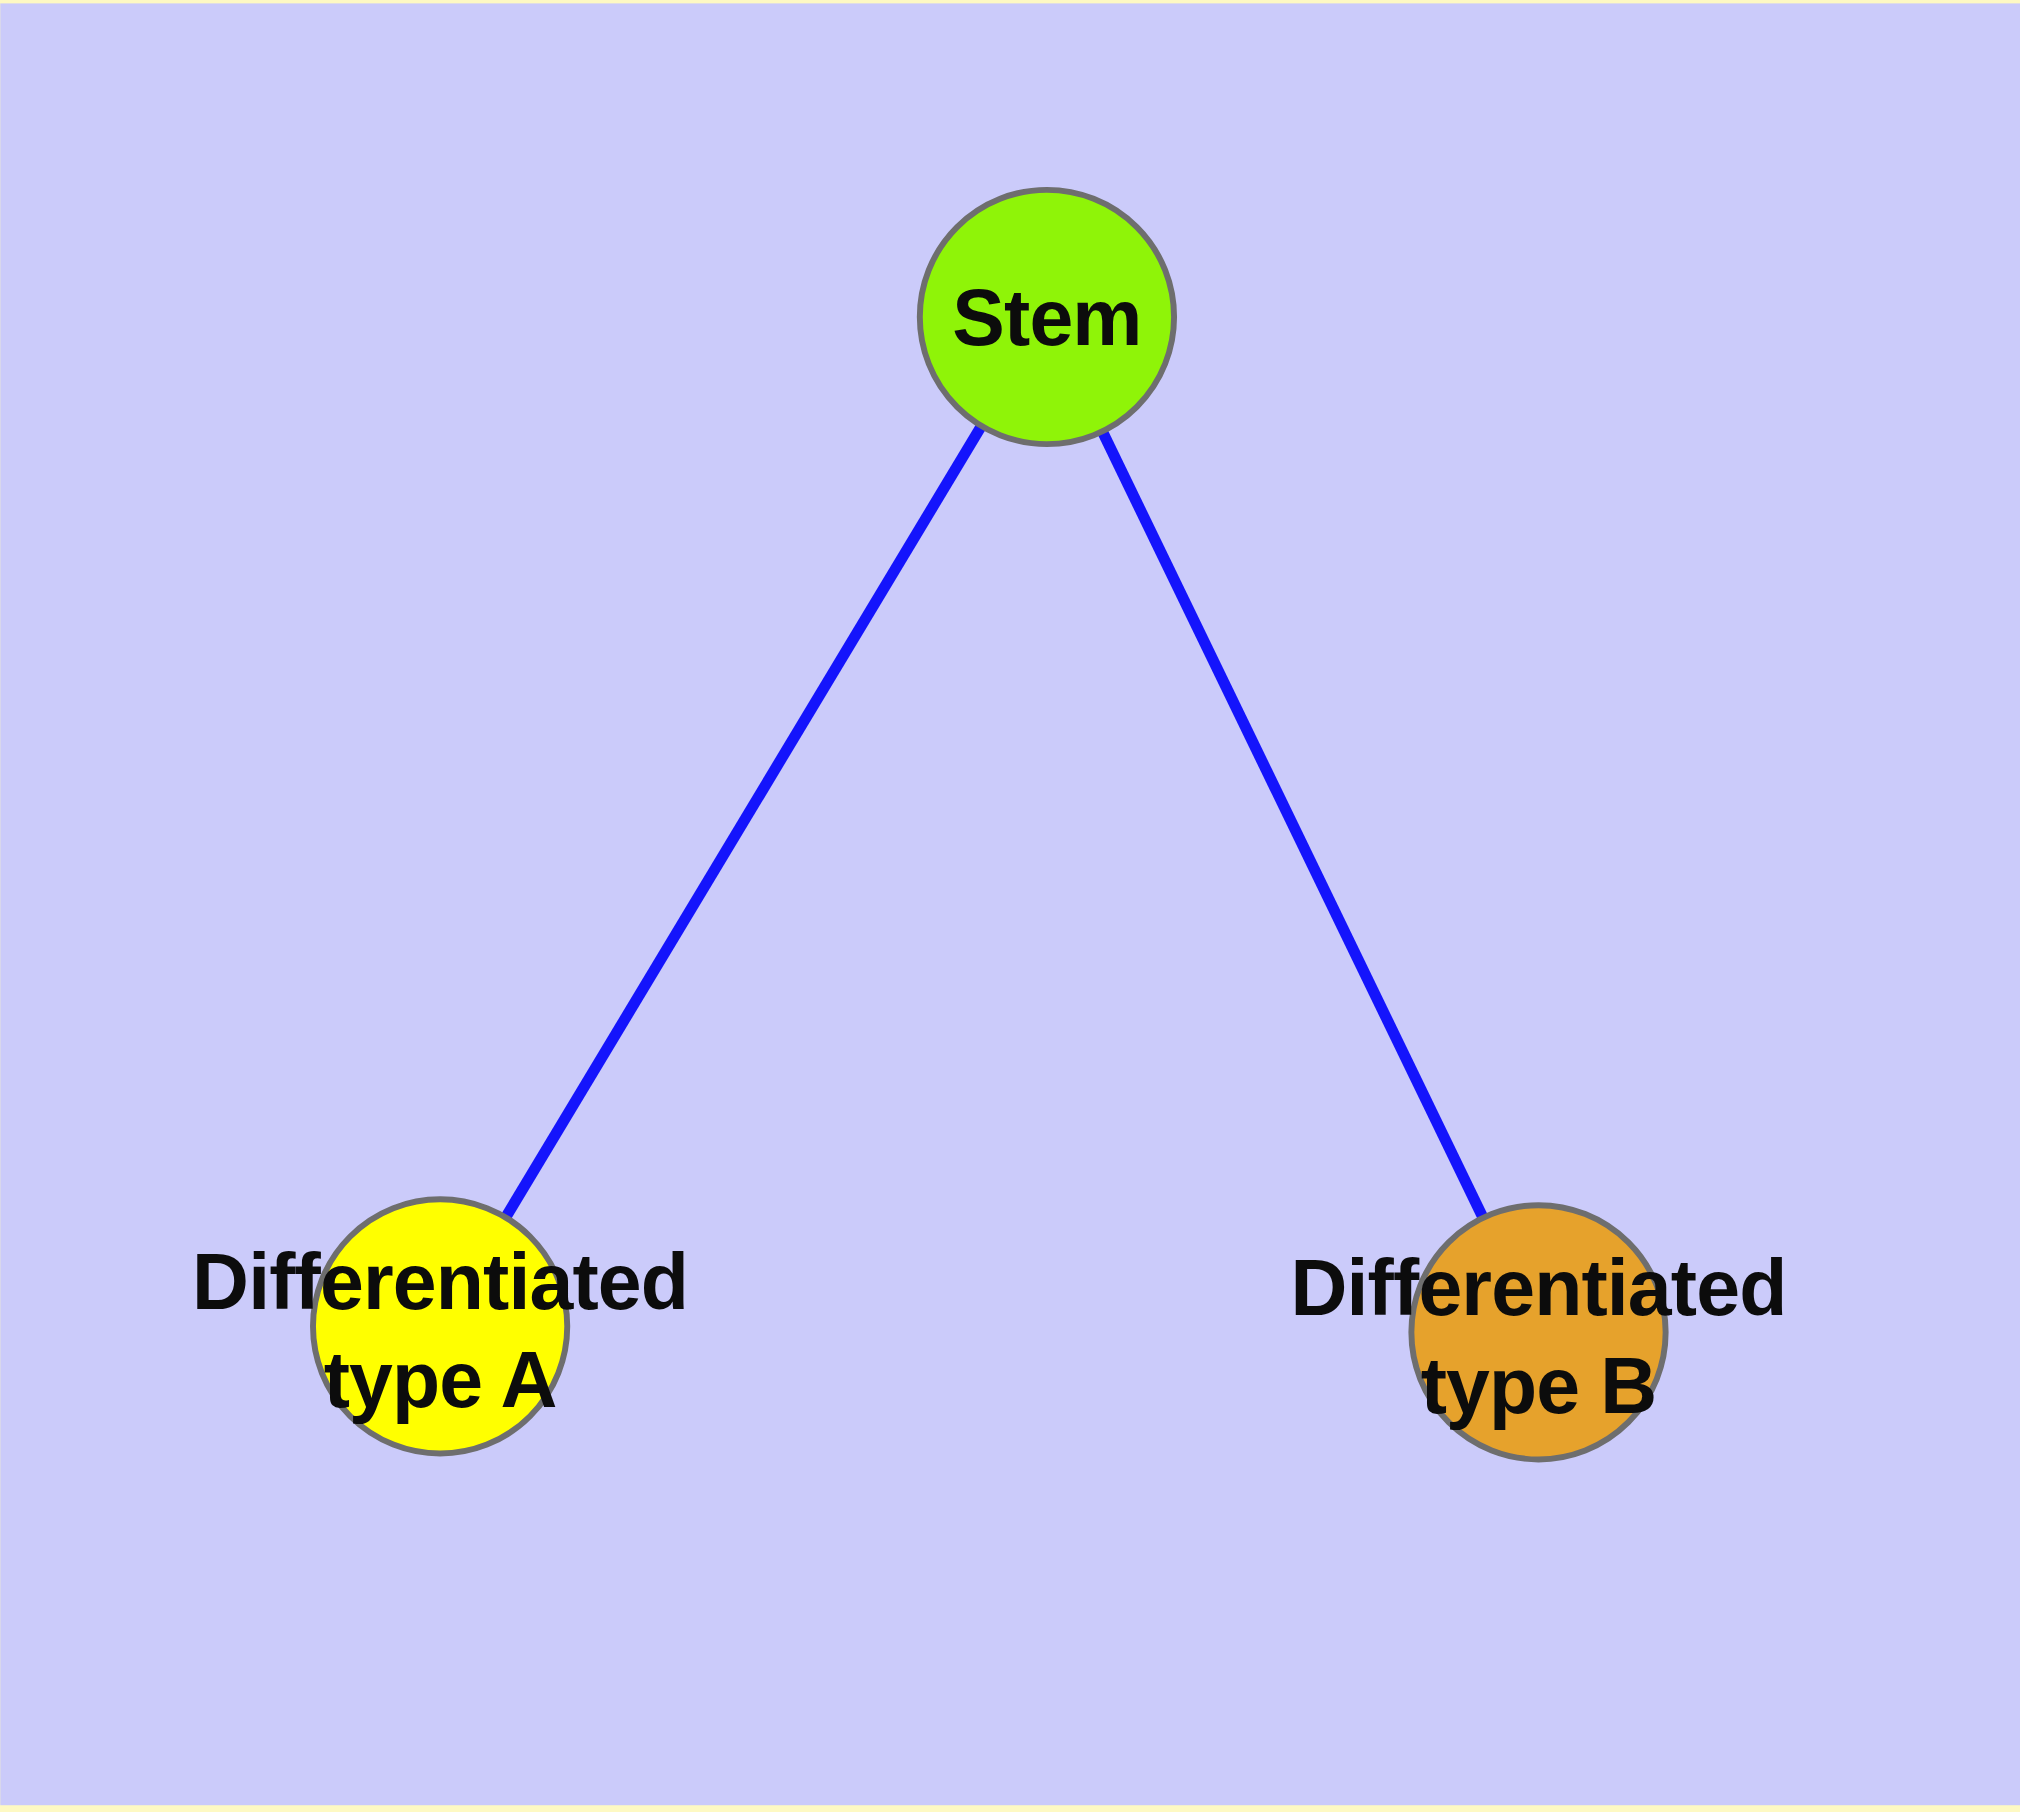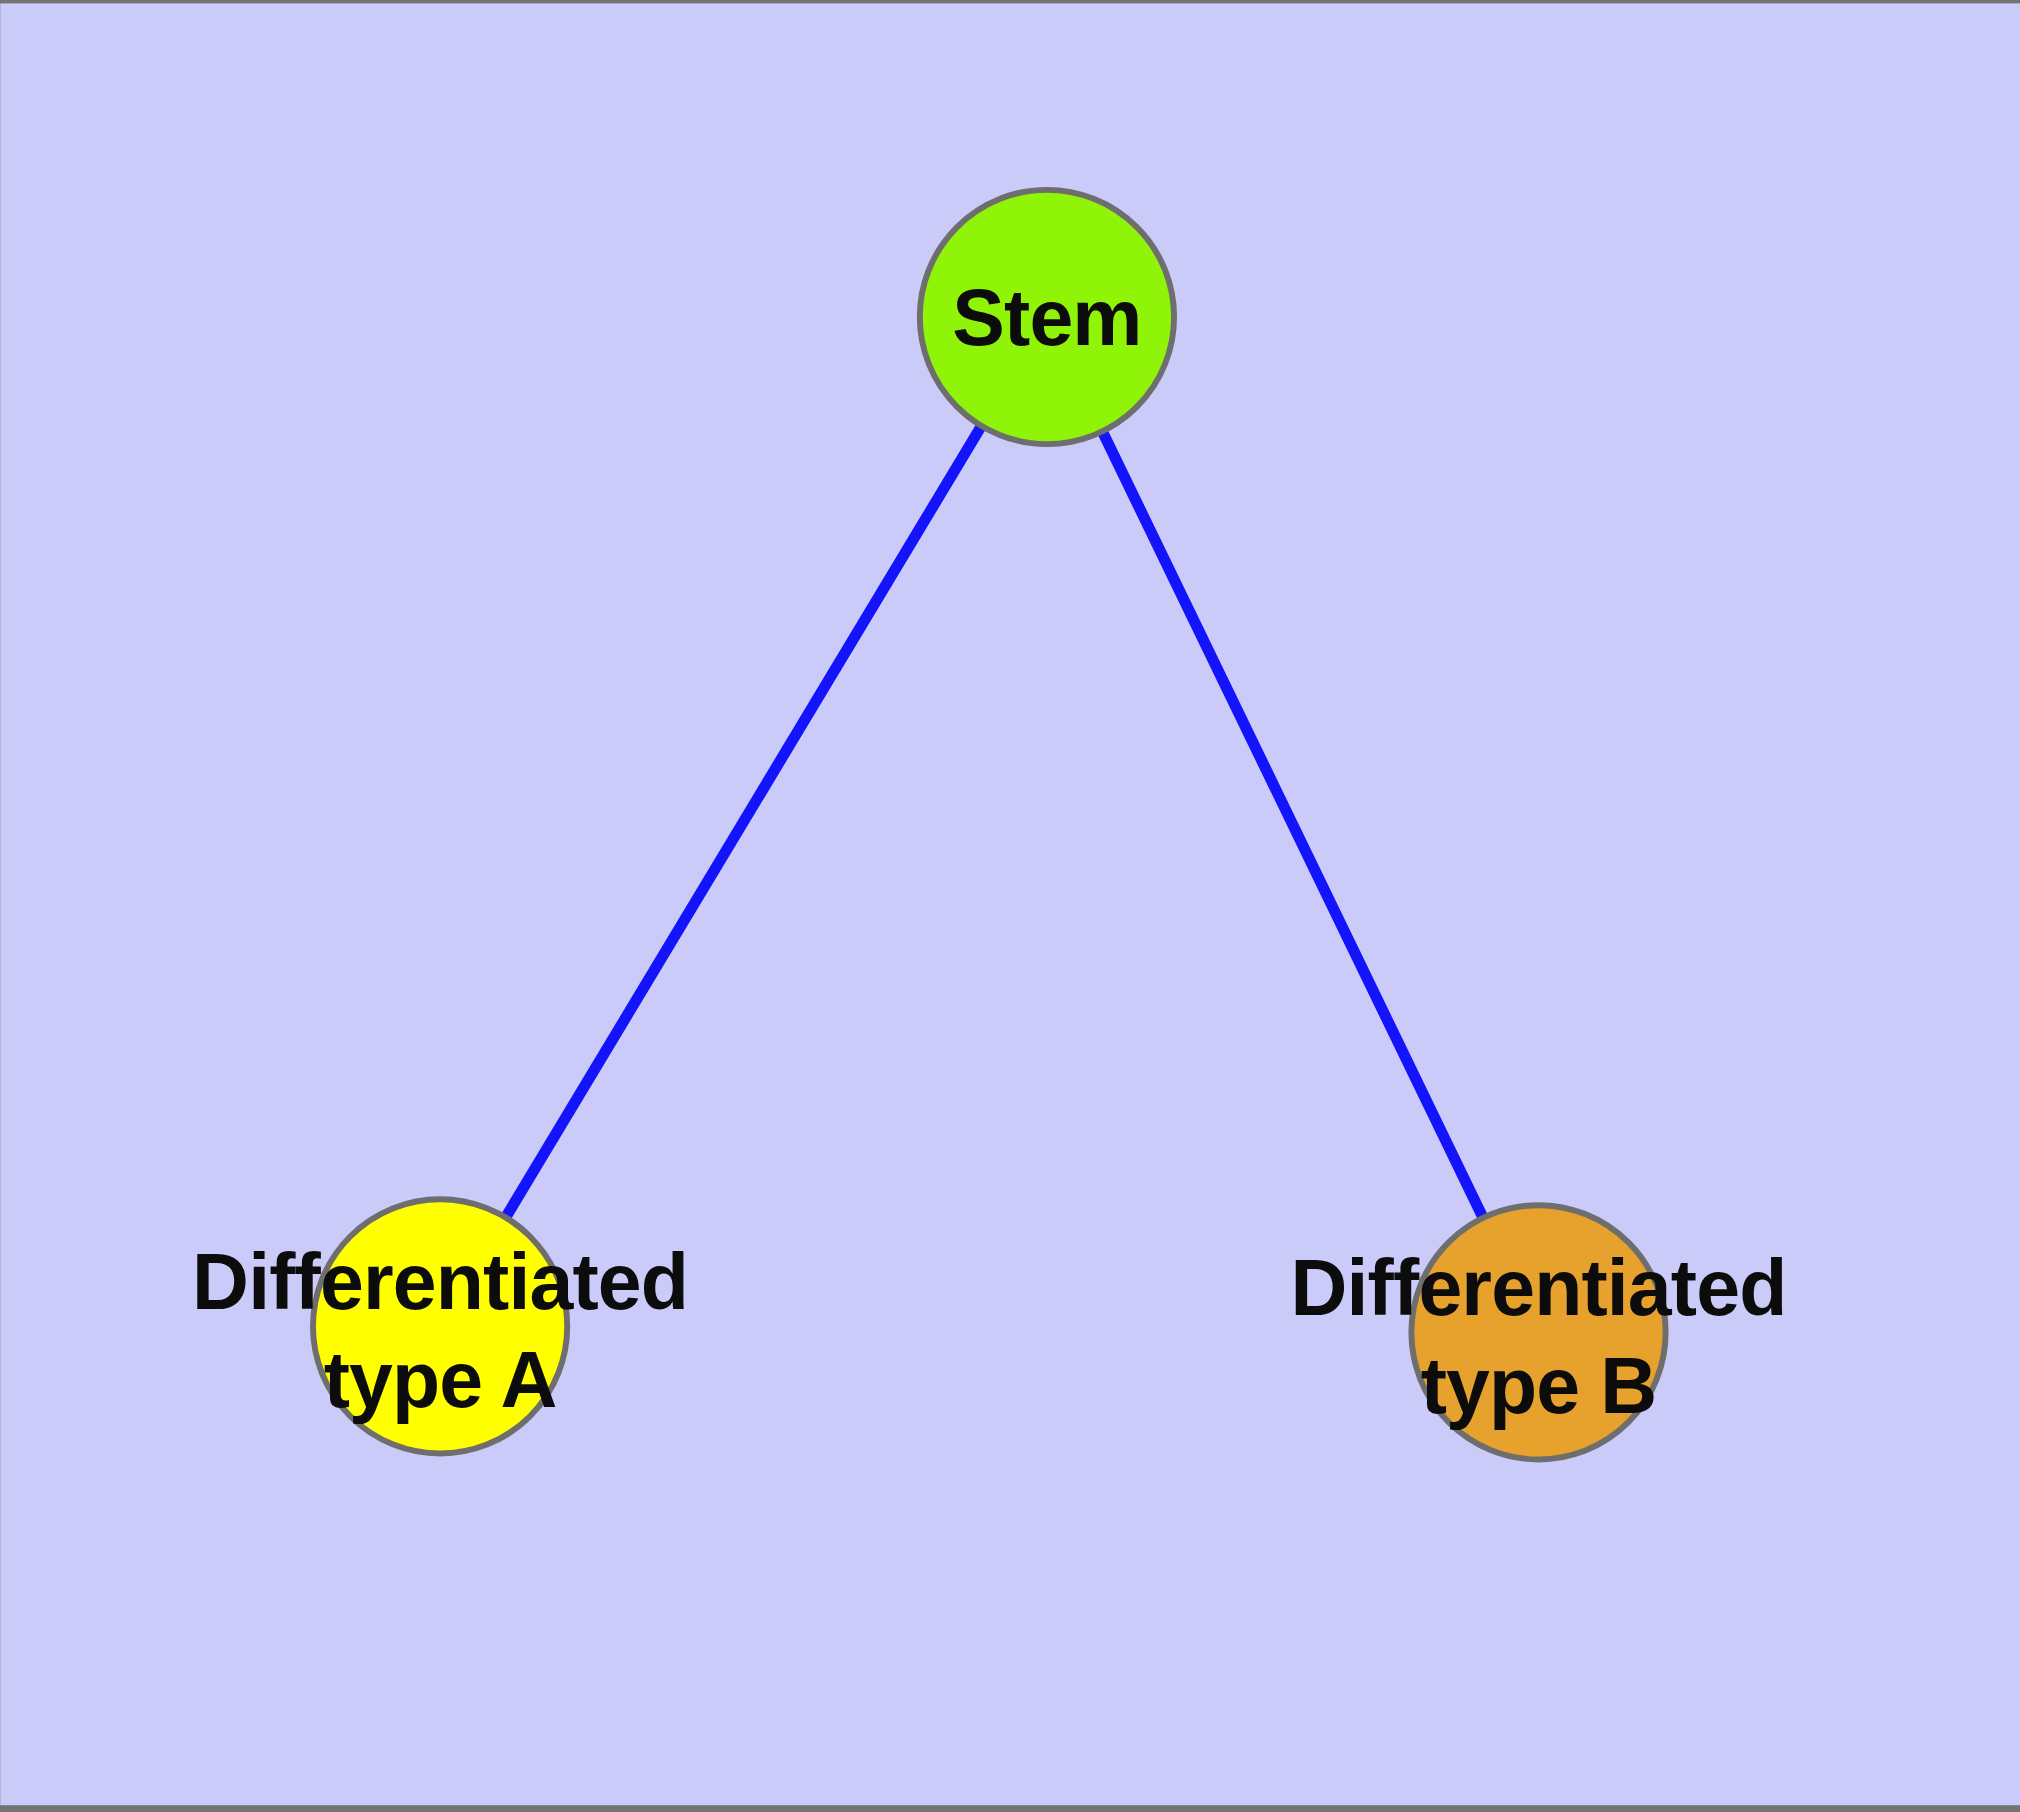--- a/index.html
+++ b/index.html
@@ -4,21 +4,21 @@
 <style>
   html, body {
     margin: 0;
     padding: 0;
     background: #FFFFFF;
   }
   .stage {
     position: relative;
     width: 2021px;
     height: 1812px;
-    background: #737373;
+    background: #fef9c3;
     overflow: hidden;
   }
   .stage svg {
     display: block;
     width: 2021px;
     height: 1812px;
   }
   .node-label {
     font-family: "Liberation Sans", "DejaVu Sans", sans-serif;
     font-weight: bold;

